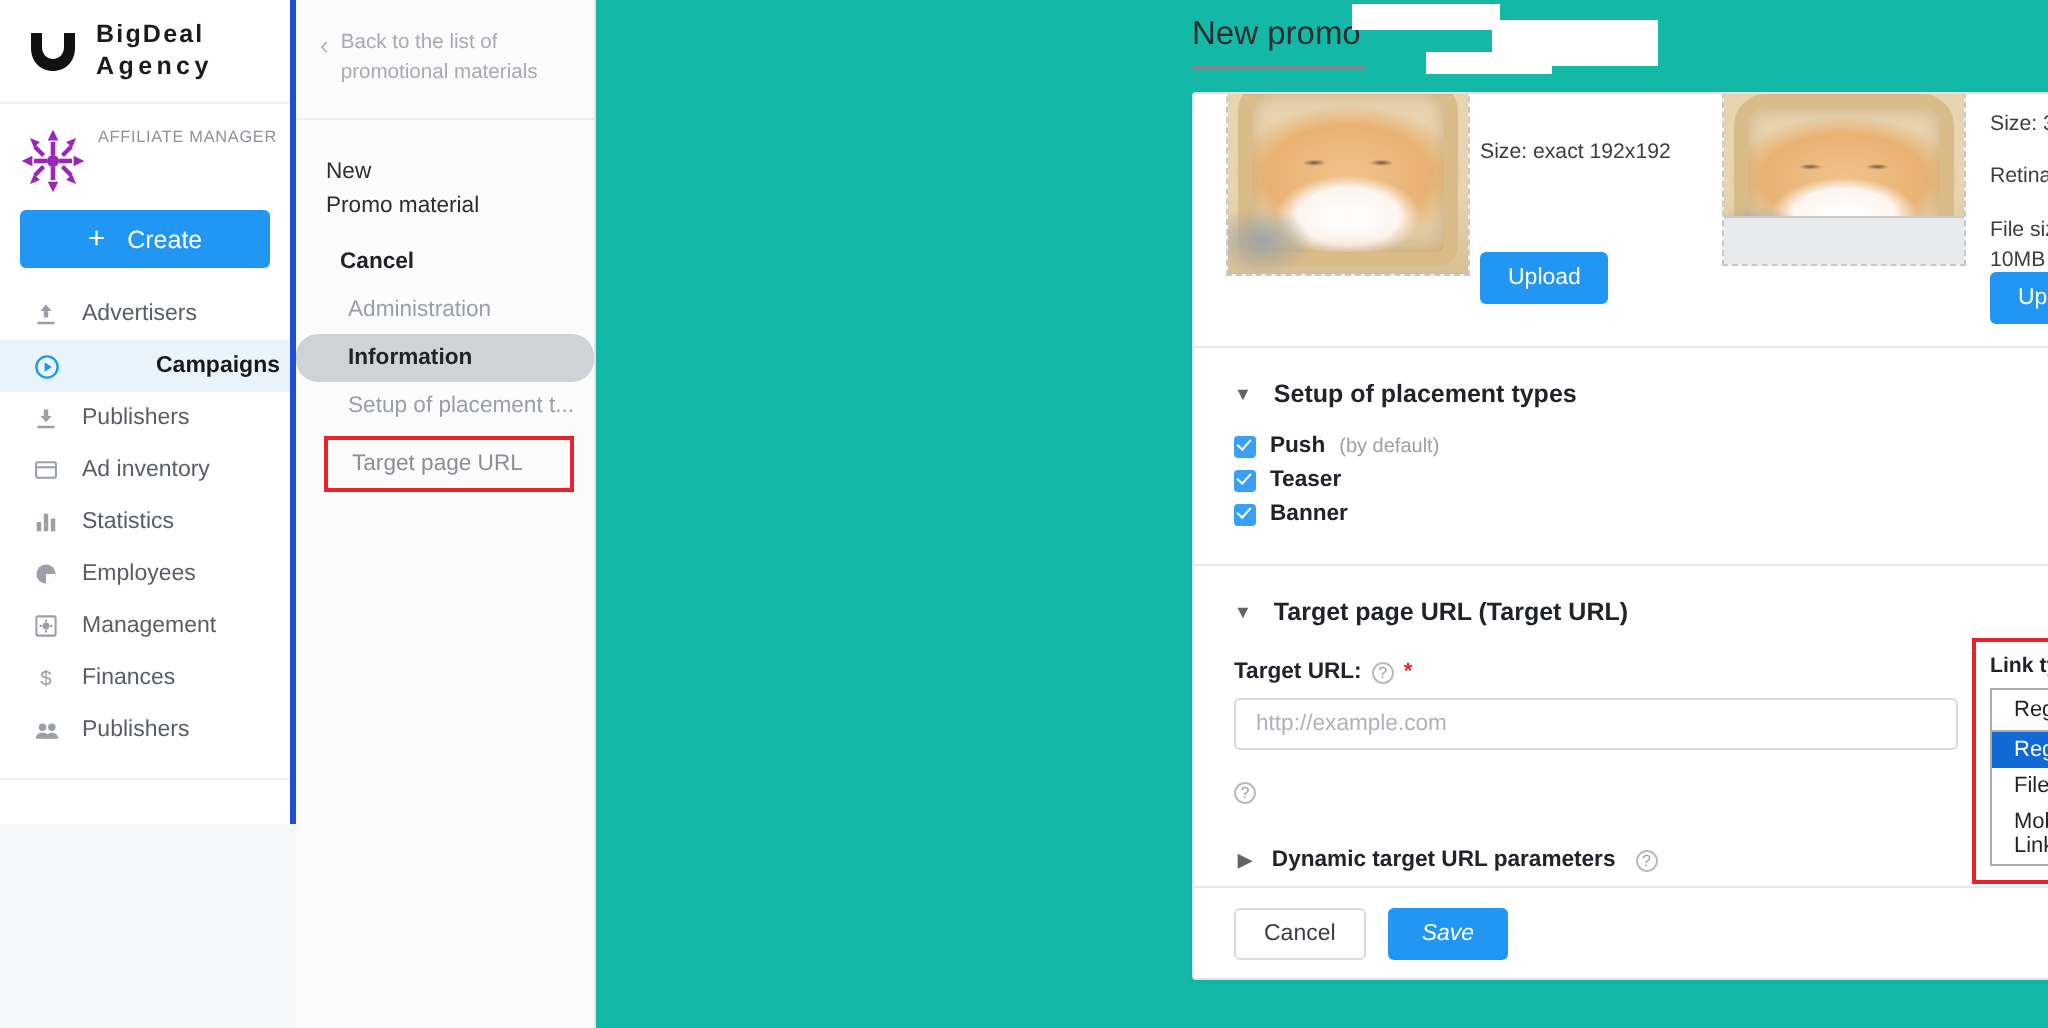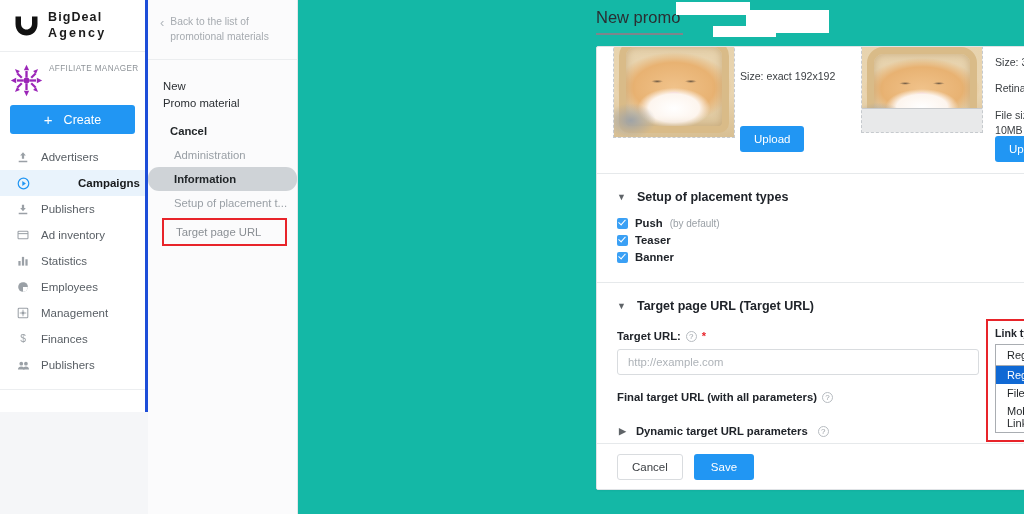--- a/index.html
+++ b/index.html
@@ -330,20 +330,21 @@
     background: #fff; border: 1px solid #d9dcdf; border-radius: 3px;
     font-size: 11.5px; color: #3a3e42;
     padding: 6px 14px; cursor: pointer;
     font-family: "Liberation Sans", sans-serif;
   }
   .btn-save {
     background: #2196f3; border: none; border-radius: 3px;
     font-size: 11.5px; color: #fff;
     padding: 7px 17px; cursor: pointer;
     font-family: "Liberation Sans", sans-serif;
+    font-style: italic;
   }
 </style>
 </head>
 <body>
 
 <div class="app">
 
   <aside class="sidebar">
 
     <div class="brand">
@@ -576,21 +577,20 @@
 
         <div class="field-label">
           <span>Target URL:</span>
           <span class="help">?</span>
           <span class="req">*</span>
         </div>
 
         <input class="url-input" type="text" placeholder="http://example.com" style="">
 
         <div class="final-label">
-          <span>Final target URL (with all parameters)</span>
           <span class="help">?</span>
         </div>
 
         <div class="dyn-row">
           <span class="caret-r">▶</span>
           <span>Dynamic target URL parameters</span>
           <span class="help">?</span>
         </div>
       </div>
 

